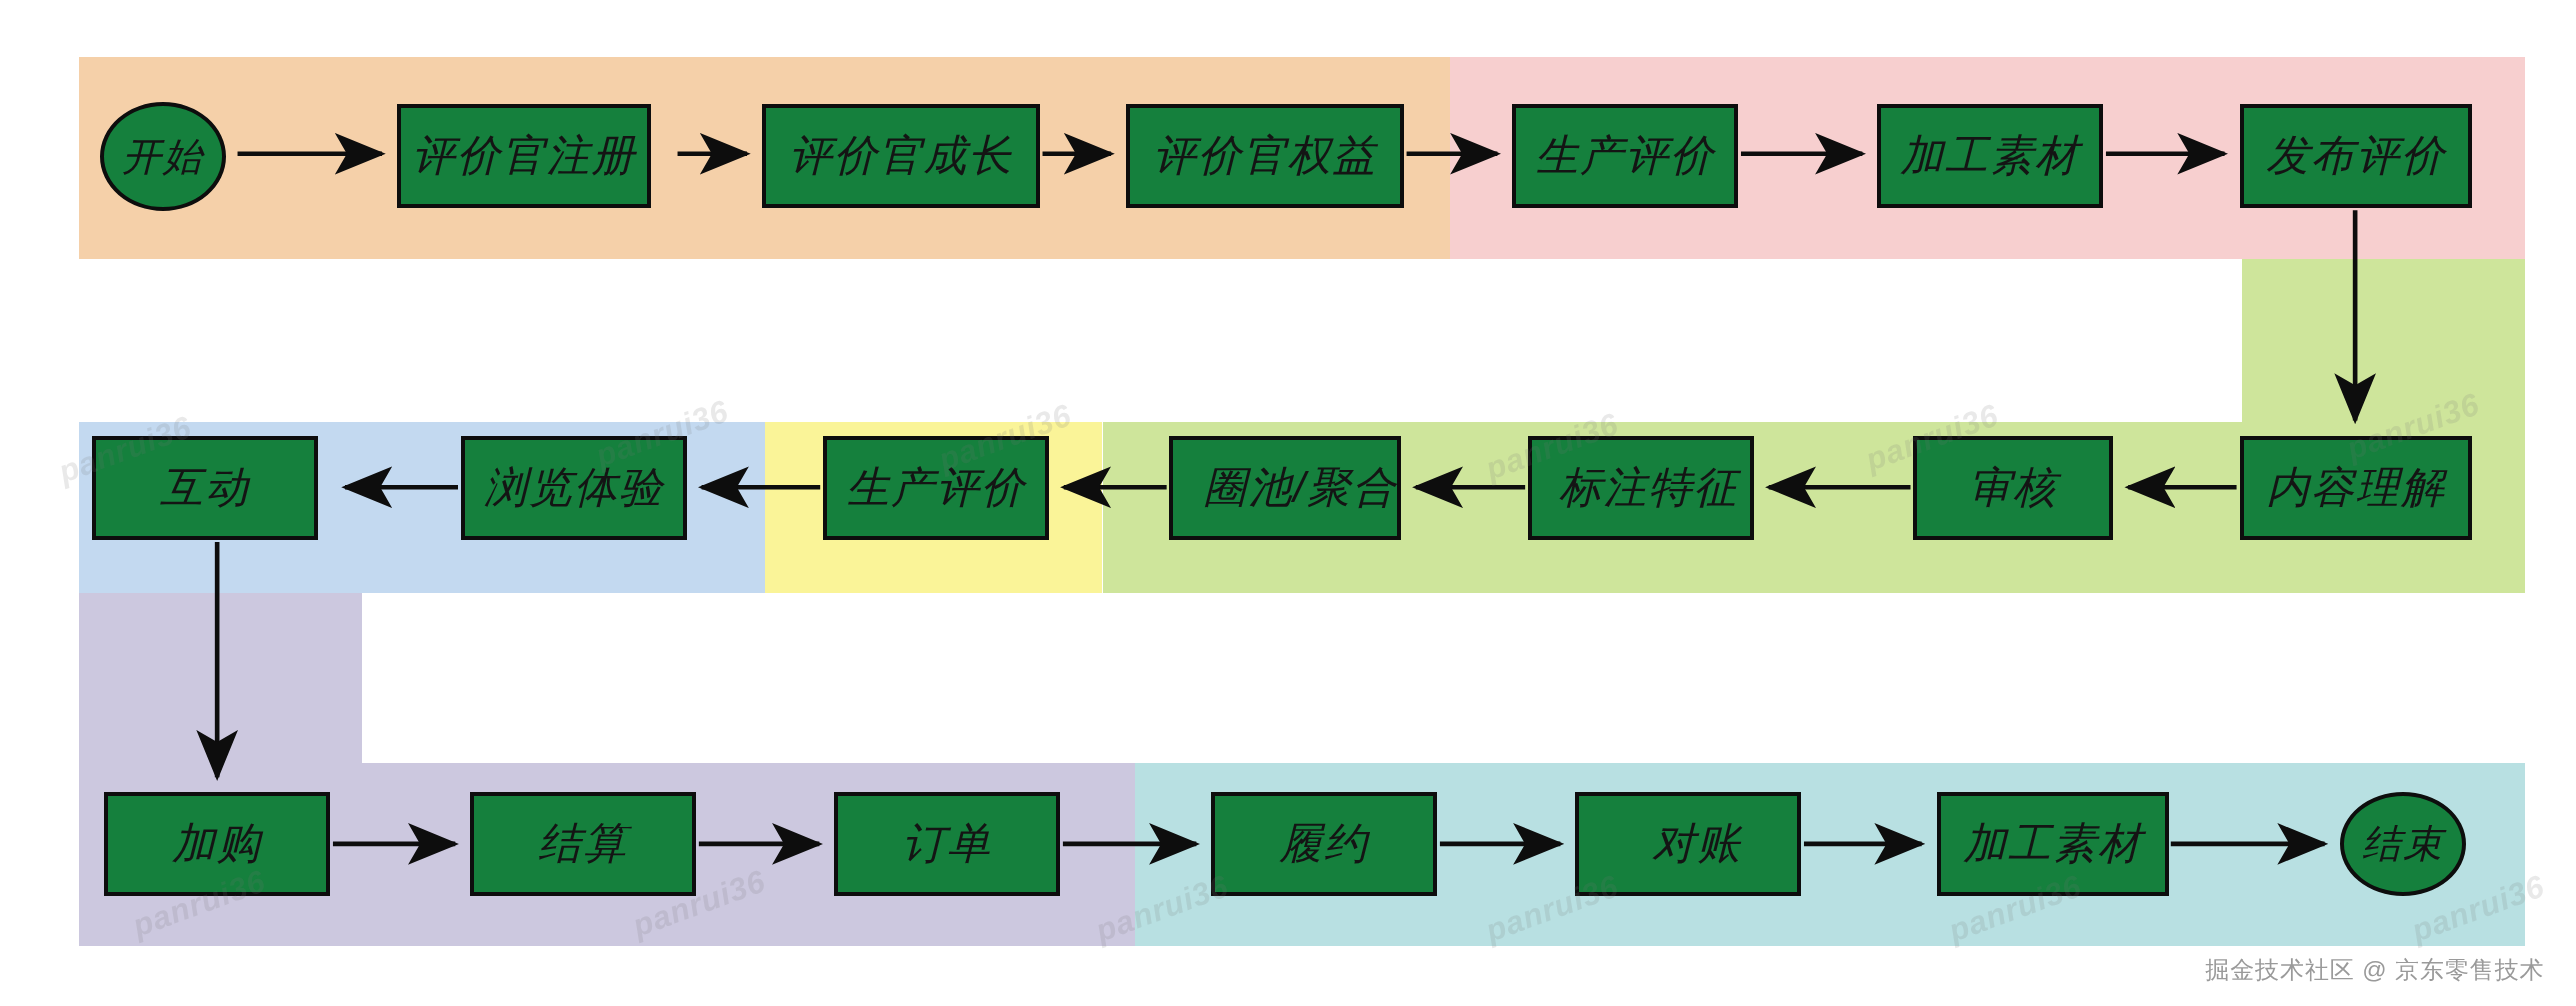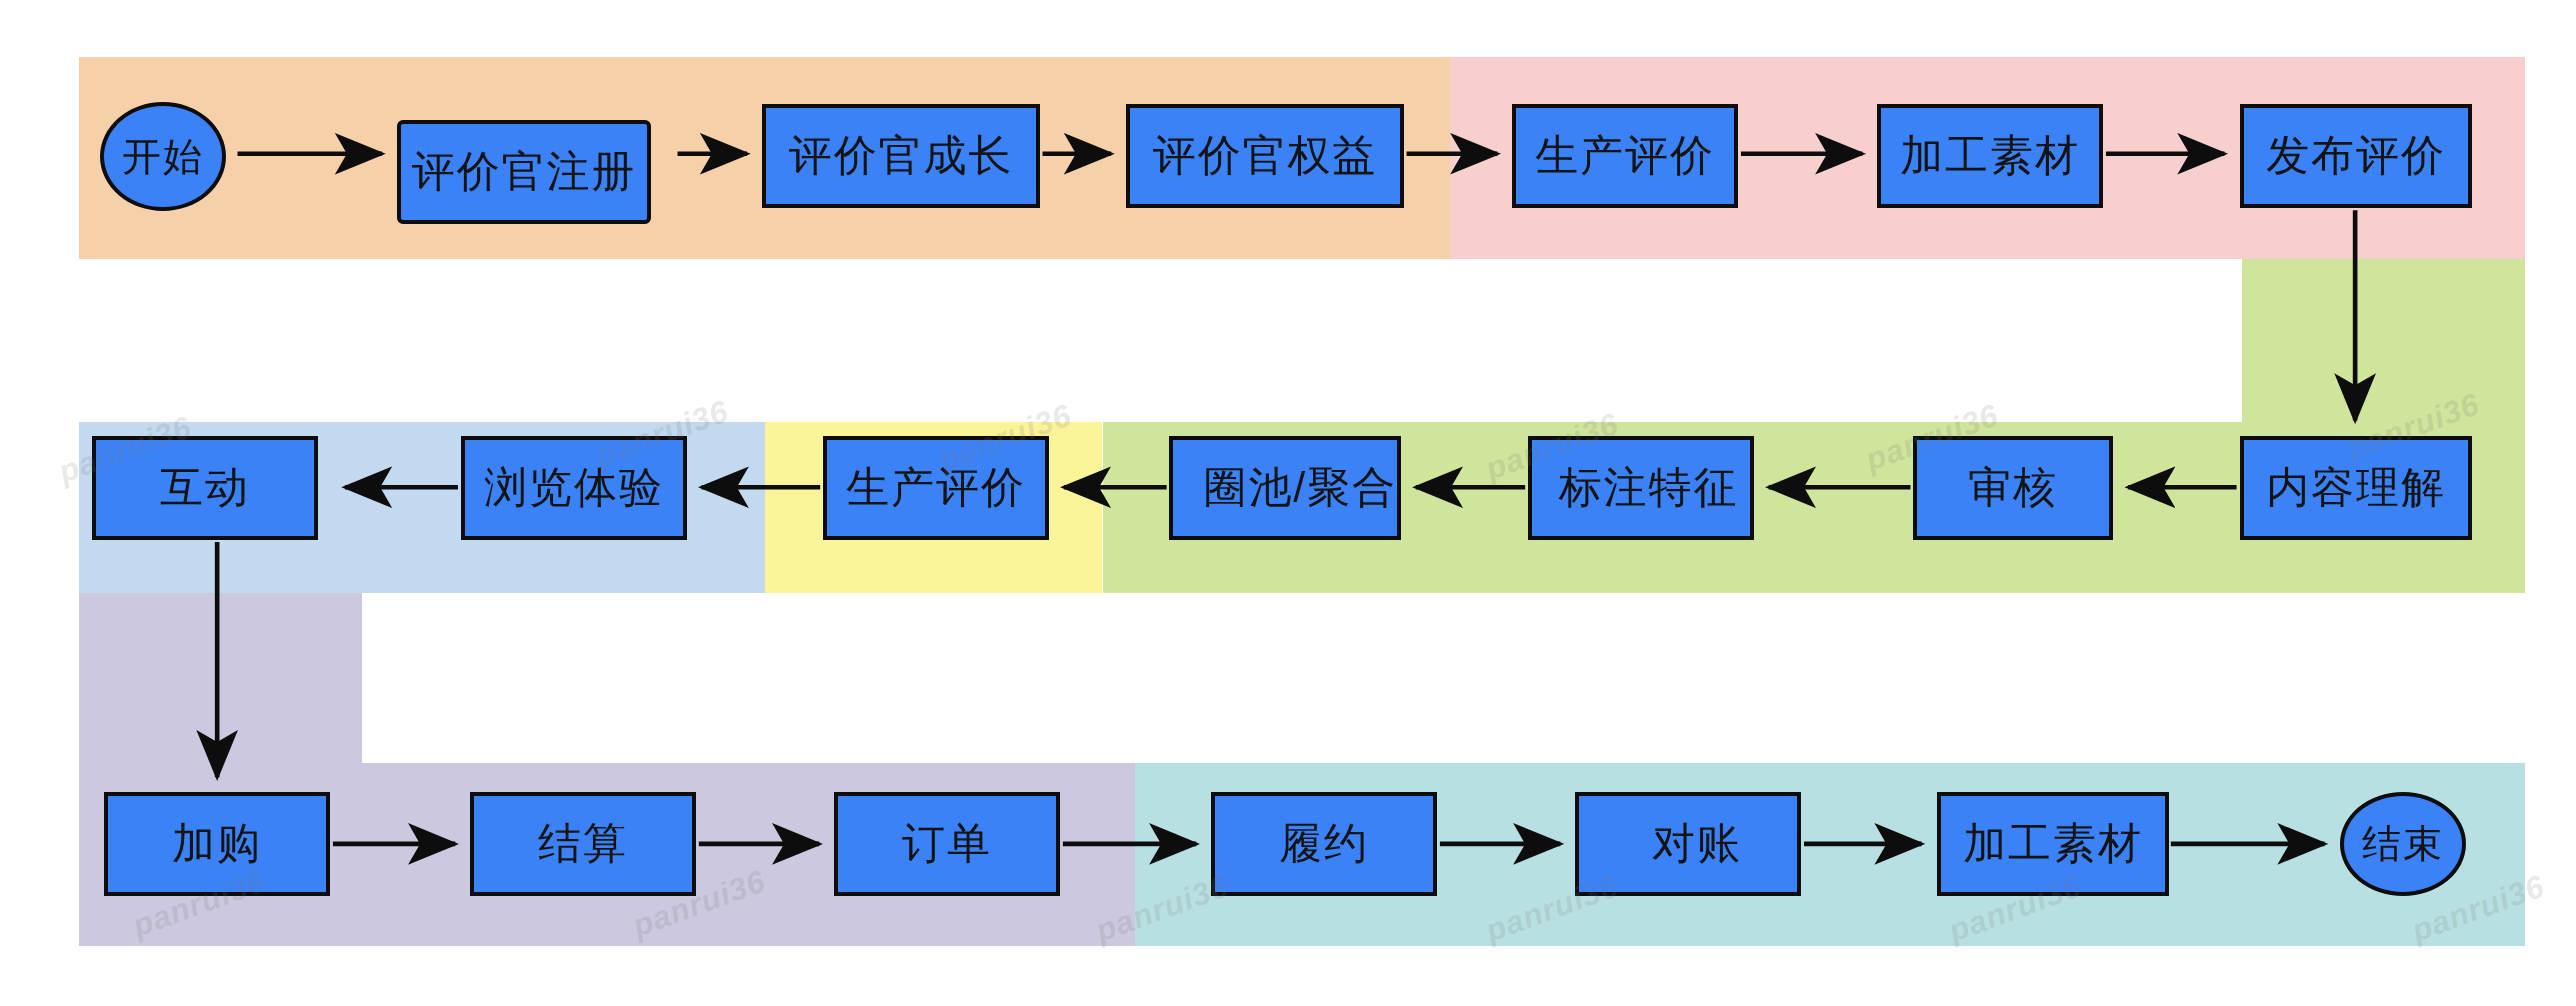--- a/index.html
+++ b/index.html
@@ -15,30 +15,31 @@
     font-family: "Liberation Sans", "DejaVu Sans", sans-serif;
     overflow: hidden;
   }
   .band {
     position: absolute;
     z-index: 1;
   }
   .node {
     position: absolute;
     z-index: 3;
-    background: #3b82f6;
+    background: #15803d;
     border: 4.6px solid #0d0d0d;
     box-sizing: border-box;
     display: flex;
     align-items: center;
     justify-content: center;
     color: #141414;
     font-size: 43px;
     letter-spacing: 1.9px;
     white-space: nowrap;
+    font-style: italic;
   }
   .node.terminator {
     border-radius: 50%;
     border-width: 4.6px;
     font-size: 39px;
   }
   #edges {
     position: absolute;
     left: 0;
     top: 0;
@@ -111,21 +112,21 @@
         <path d="M 1554 911 L 1684 911" stroke="#0d0d0d" stroke-width="5" fill="none" marker-end="url(#arrowhead)"></path>
         <path d="M 1947 911 L 2074 911" stroke="#0d0d0d" stroke-width="5" fill="none" marker-end="url(#arrowhead)"></path>
         <path d="M 2343 911 L 2509 911" stroke="#0d0d0d" stroke-width="5" fill="none" marker-end="url(#arrowhead)"></path>
       </g>
   </svg>
 
   <div id="nodes">
       <div class="node terminator" style="left: 100px; top: 102px; width: 126px; height: 109px;">
         <span>开始</span>
       </div>
-      <div class="node" style="left: 397px; top: 120px; width: 254px; height: 104px; border-radius: 6px;">
+      <div class="node" style="left: 397px; top: 104px; width: 254px; height: 104px;">
         <span>评价官注册</span>
       </div>
       <div class="node" style="left: 762px; top: 104px; width: 278px; height: 104px;">
         <span>评价官成长</span>
       </div>
       <div class="node" style="left: 1126px; top: 104px; width: 278px; height: 104px;">
         <span>评价官权益</span>
       </div>
       <div class="node" style="left: 1512px; top: 104px; width: 226px; height: 104px;">
         <span>生产评价</span>
@@ -188,14 +189,15 @@
       <div class="watermark" style="left: 1863px; top: 419px;">panrui36</div>
       <div class="watermark" style="left: 2344px; top: 408px;">panrui36</div>
       <div class="watermark" style="left: 130px; top: 885px;">panrui36</div>
       <div class="watermark" style="left: 630px; top: 885px;">panrui36</div>
       <div class="watermark" style="left: 1093px; top: 890px;">panrui36</div>
       <div class="watermark" style="left: 1483px; top: 890px;">panrui36</div>
       <div class="watermark" style="left: 1946px; top: 890px;">panrui36</div>
       <div class="watermark" style="left: 2409px; top: 890px;">panrui36</div>
     </div>
 
+  <div id="footer">掘金技术社区 @ 京东零售技术</div>
 </div>
 
 
 </body></html>

